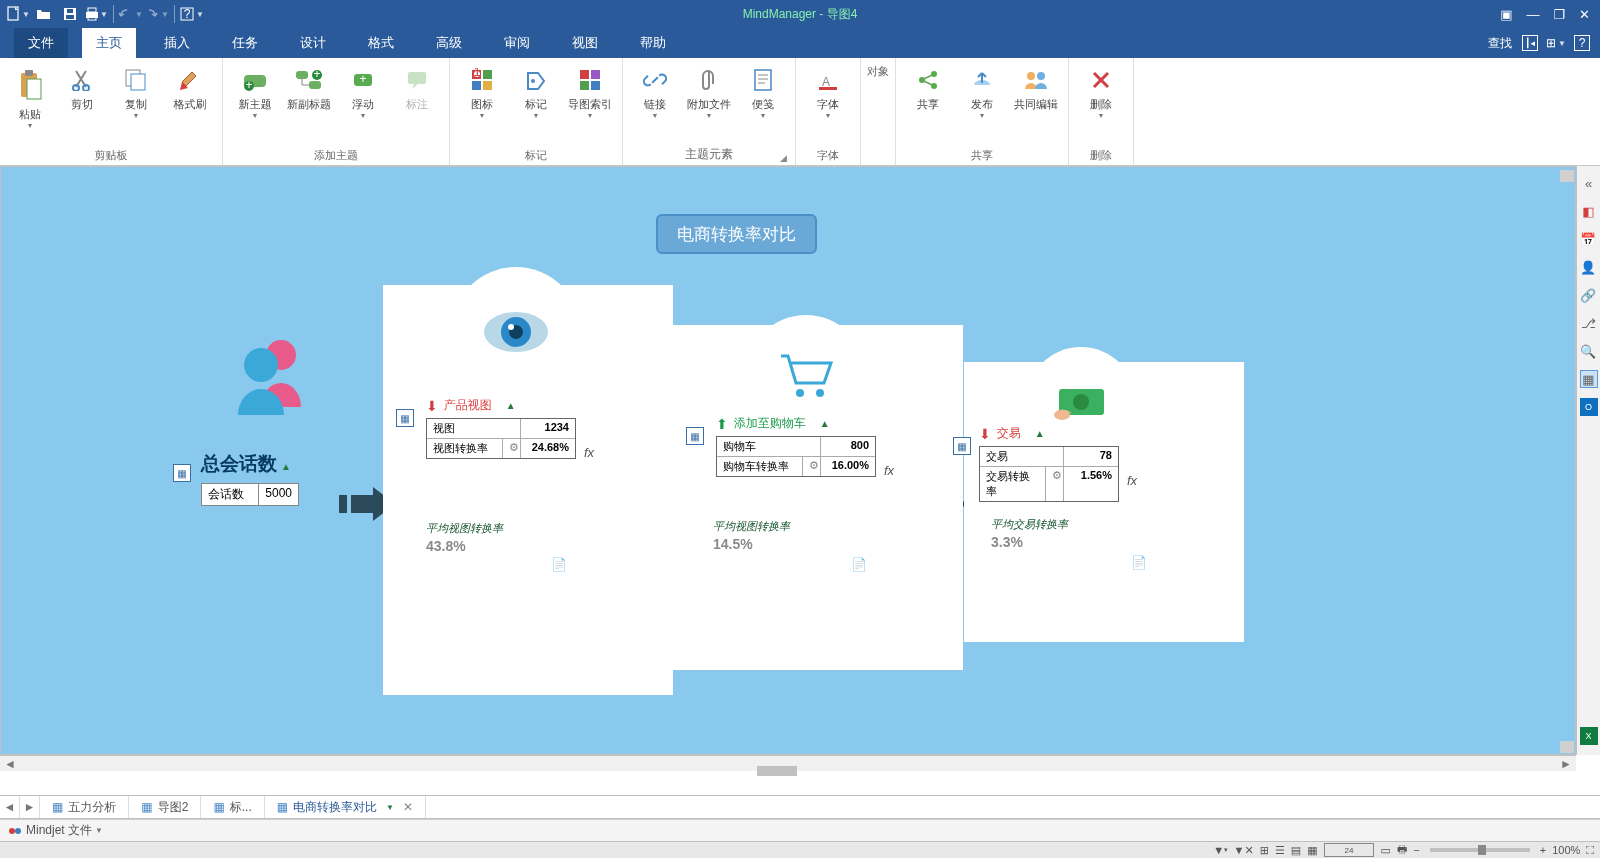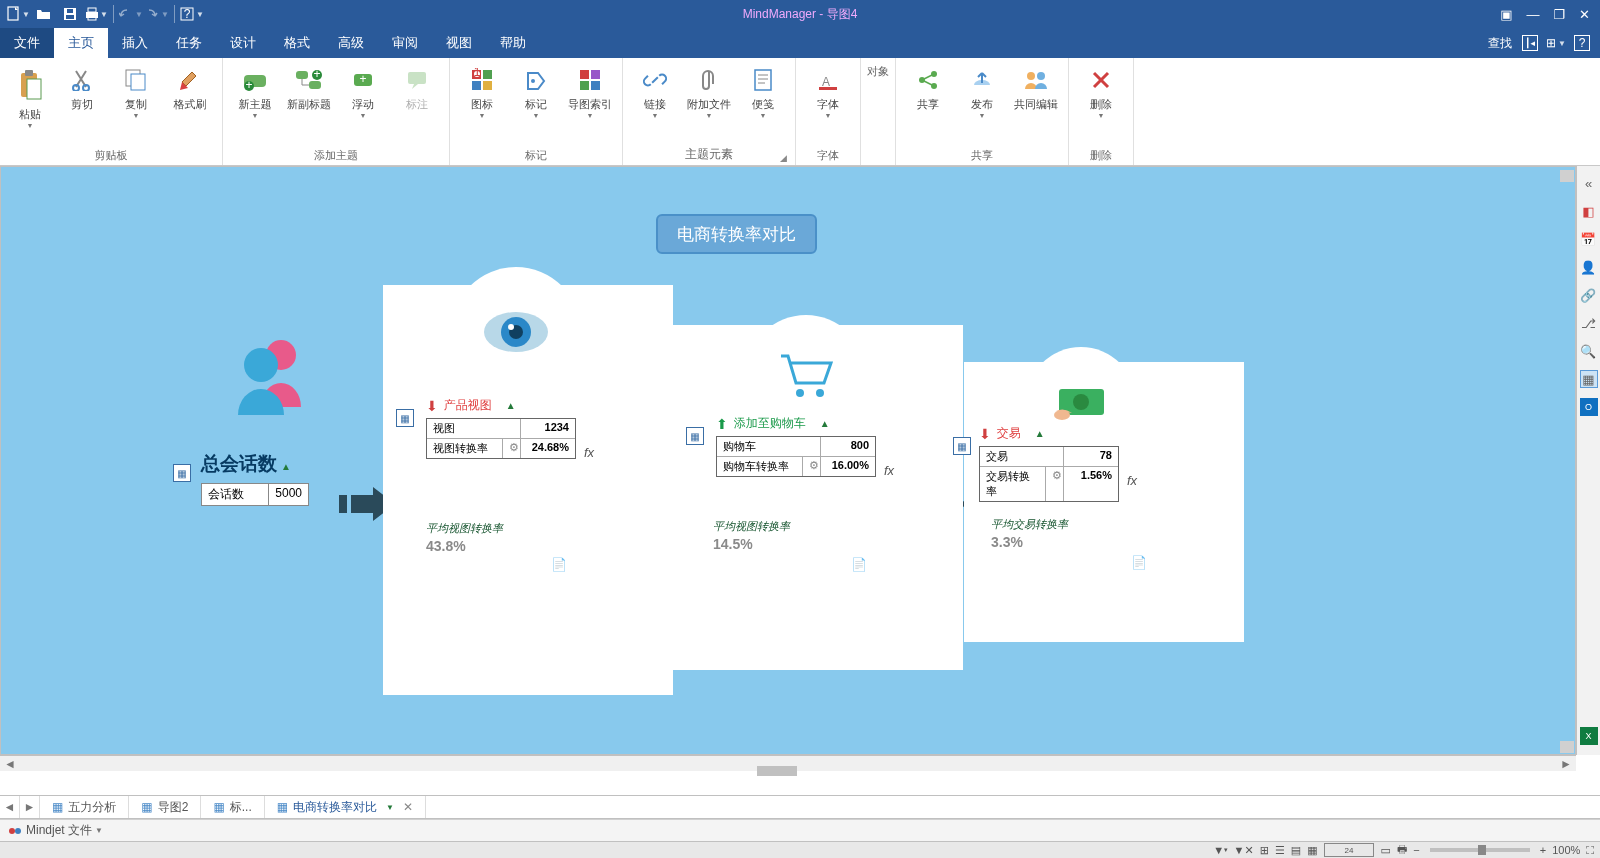--- a/index.html
+++ b/index.html
@@ -3,28 +3,28 @@
 <meta charset="utf-8">
 <style>
 * { margin:0; padding:0; box-sizing:border-box; font-family:"Microsoft YaHei","Segoe UI",sans-serif; font-size:12px; }
 body { background:#fff; overflow:hidden; width:1600px; height:858px; position:relative; }
 
 
 .titlebar { background:#2a5a9a; height:28px; display:flex; align-items:center; color:#fff; position:relative; }
 .qat { display:flex; align-items:center; gap:2px; padding:0 6px; }
 .qat .btn { width:24px; height:22px; display:flex; align-items:center; justify-content:center; cursor:pointer; }
 .qat .sep { width:1px; height:18px; background:rgba(255,255,255,.4); margin:0 3px; }
-.title-center { position:absolute; left:50%; transform:translateX(-50%); color:#f0abfc; font-size:12px; }
+.title-center { position:absolute; left:50%; transform:translateX(-50%); color:#86efac; font-size:12px; }
 .win-btns { margin-left:auto; display:flex; gap:14px; padding-right:10px; }
 .win-btns span { cursor:pointer; font-size:13px; }
 .drop { font-size:8px; margin-left:2px; opacity:.8; }
 
 
 .menubar { background:#2a5a9a; height:30px; display:flex; align-items:stretch; color:#fff; }
-.menu-tab { padding:0 14px; display:flex; align-items:center; cursor:pointer; font-size:13px; }
+.menu-tab { padding:0 14px; display:flex; align-items:center; cursor:pointer; font-size:13px;margin-left:14px; }
 .menu-tab.file { background:#1e4a82; }
 .menu-tab.active { background:#fff; color:#2a5a9a; }
 .menu-right { margin-left:auto; display:flex; align-items:center; gap:10px; padding-right:10px; }
 .search-label { cursor:pointer; }
 .menu-icon { width:16px; height:16px; cursor:pointer; display:inline-flex; align-items:center; justify-content:center; }
 
 
 .ribbon { background:#fff; border-bottom:1px solid #c8c8c8; height:108px; display:flex; }
 .group { border-right:1px solid #e0e0e0; padding:4px 6px 0 6px; display:flex; flex-direction:column; }
 .group-body { flex:1; display:flex; align-items:flex-start; gap:2px; }
@@ -39,21 +39,21 @@
 .rbtn.big .ico { width:32px; height:38px; }
 
 
 .canvas-wrap { position:absolute; top:166px; left:0; right:24px; bottom:103px; border:1px solid #c0c0c0; background:#88c9ed; overflow:hidden; }
 .title-node { position:absolute; left:655px; top:47px; width:161px; height:40px; background:#6aa8d8; border:2px solid #4a90c8; border-radius:6px; color:#fff; display:flex; align-items:center; justify-content:center; font-size:17px; font-weight:500; }
 .people { position:absolute; left:225px; top:160px; }
 .sessions { position:absolute; left:200px; top:284px; }
 .sess-icon { position:absolute; left:-28px; top:13px; width:18px; height:18px; background:#fff; border:1.5px solid #3a6ea5; display:flex; align-items:center; justify-content:center; color:#3a6ea5; font-size:10px; }
 .sess-title { color:#063a62; font-weight:bold; font-size:19px; }
 .sess-caret { color:#247a3a; font-size:10px; margin-left:4px; }
-.sess-row { margin-top:6px; background:#fff; border:1px solid #888; display:flex; width:108px; }
+.sess-row { margin-top:6px; background:#fff; border:1px solid #888; display:flex; width:98px; }
 .sess-row span:first-child { flex:1; padding:2px 6px; border-right:1px solid #888; }
 .sess-row span:last-child { padding:2px 6px; }
 
 .funnel { position:absolute; background:#fff; }
 .arrow { position:absolute; width:56px; height:34px; }
 .arrow svg { width:100%; height:100%; }
 .f-title { font-size:16px; font-weight:500; display:flex; align-items:center; gap:6px; }
 .f-title.red { color:#e04040; }
 .f-title.green { color:#1a9a4a; }
 .f-ind { width:18px; height:18px; background:#fff; border:1.5px solid #3a6ea5; display:flex; align-items:center; justify-content:center; color:#3a6ea5; font-size:10px; margin-right:6px; position:absolute; }

